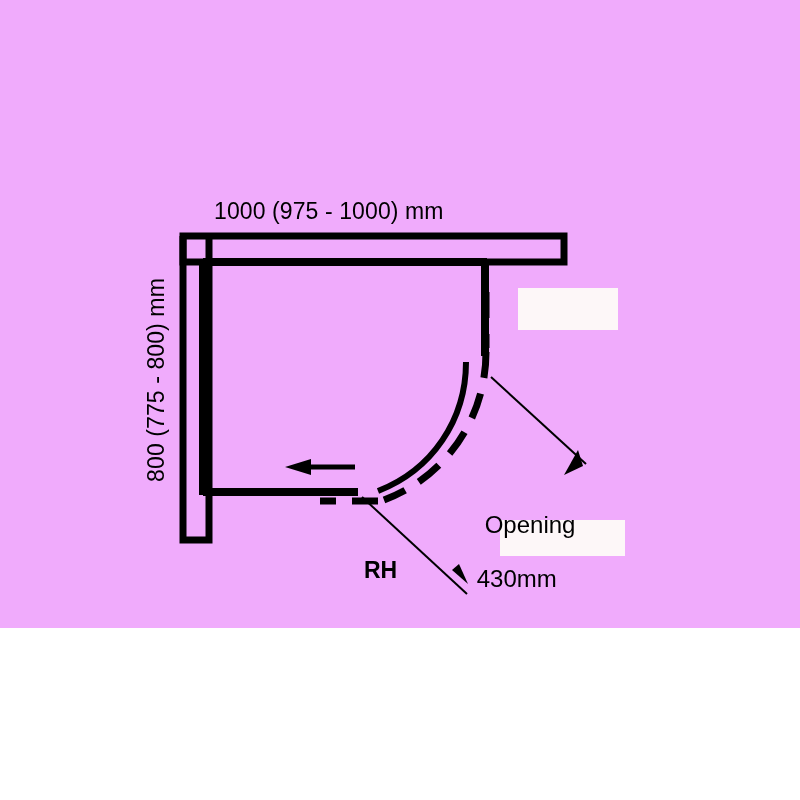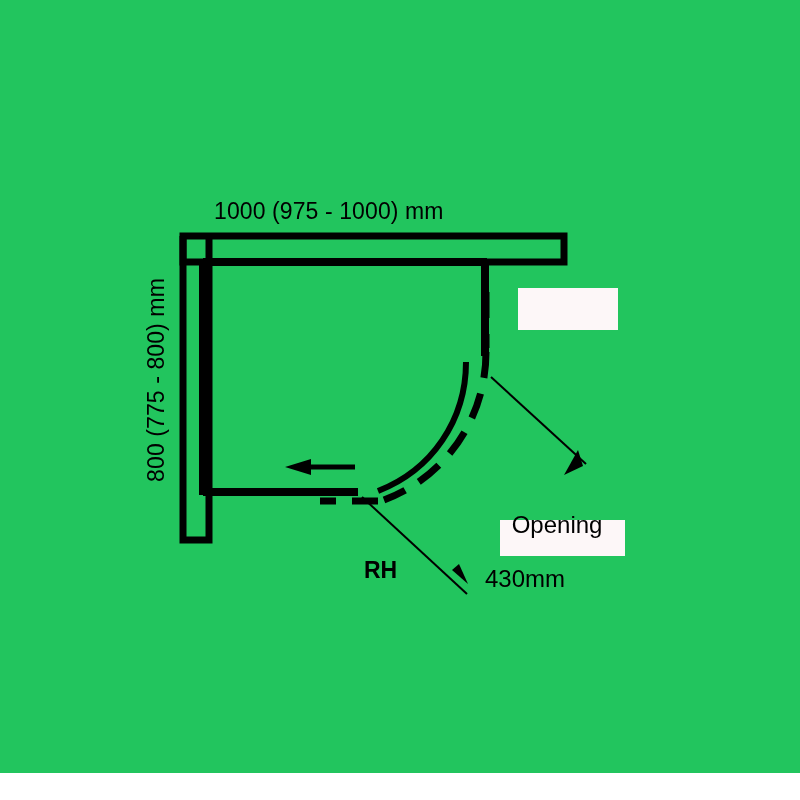--- a/index.html
+++ b/index.html
@@ -7,22 +7,22 @@
     margin: 0;
     padding: 0;
     background: #ffffff;
   }
   body {
     font-family: "Liberation Sans", sans-serif;
   }
   #stage {
     position: relative;
     width: 800px;
-    height: 773px;
-    background: #22c55e;
+    height: 628px;
+    background: #f0abfc;
     overflow: hidden;
   }
   #diagram-svg {
     position: absolute;
     left: 0;
     top: 0;
     width: 800px;
     height: 800px;
     display: block;
   }
@@ -41,28 +41,28 @@
   }
   #label-depth {
     left: 157px;
     top: 380px;
     font-size: 23px;
     letter-spacing: 0.1px;
     transform: translate(-50%, -50%) rotate(-90deg);
     transform-origin: 50% 50%;
   }
   #label-opening {
-    left: 485px;
+    left: 458px;
     top: 485px;
     font-size: 24px;
     text-align: center;
   }
   #label-opening .line2 {
     display: block;
-    text-align: left;
+    text-align: center;
   }
   #label-hand {
     left: 364px;
     top: 558px;
     font-size: 23px;
     font-weight: bold;
   }
   .watermark {
     position: absolute;
     background: #fdf7f8;

